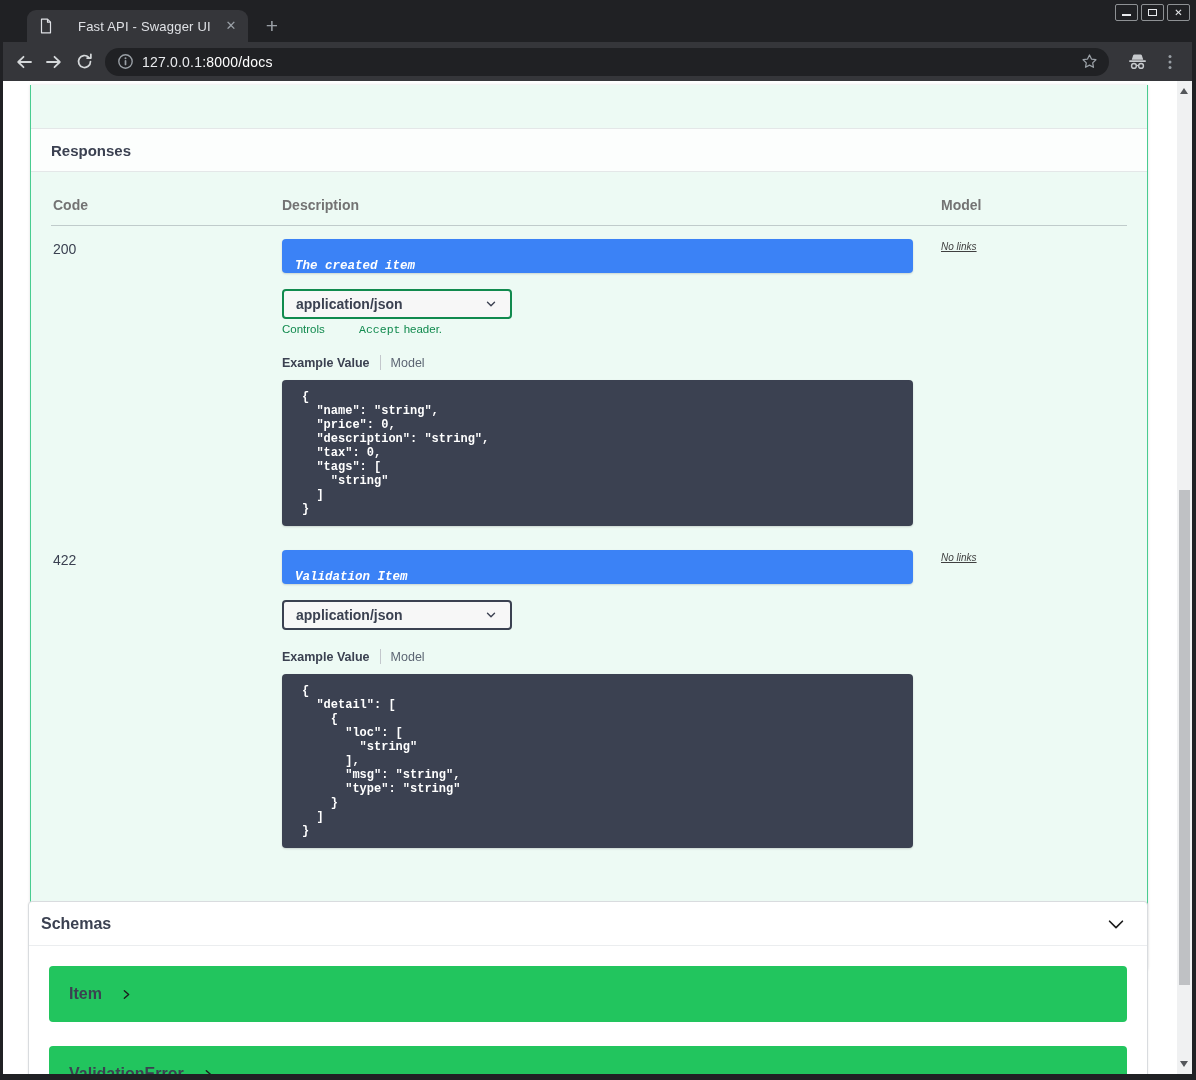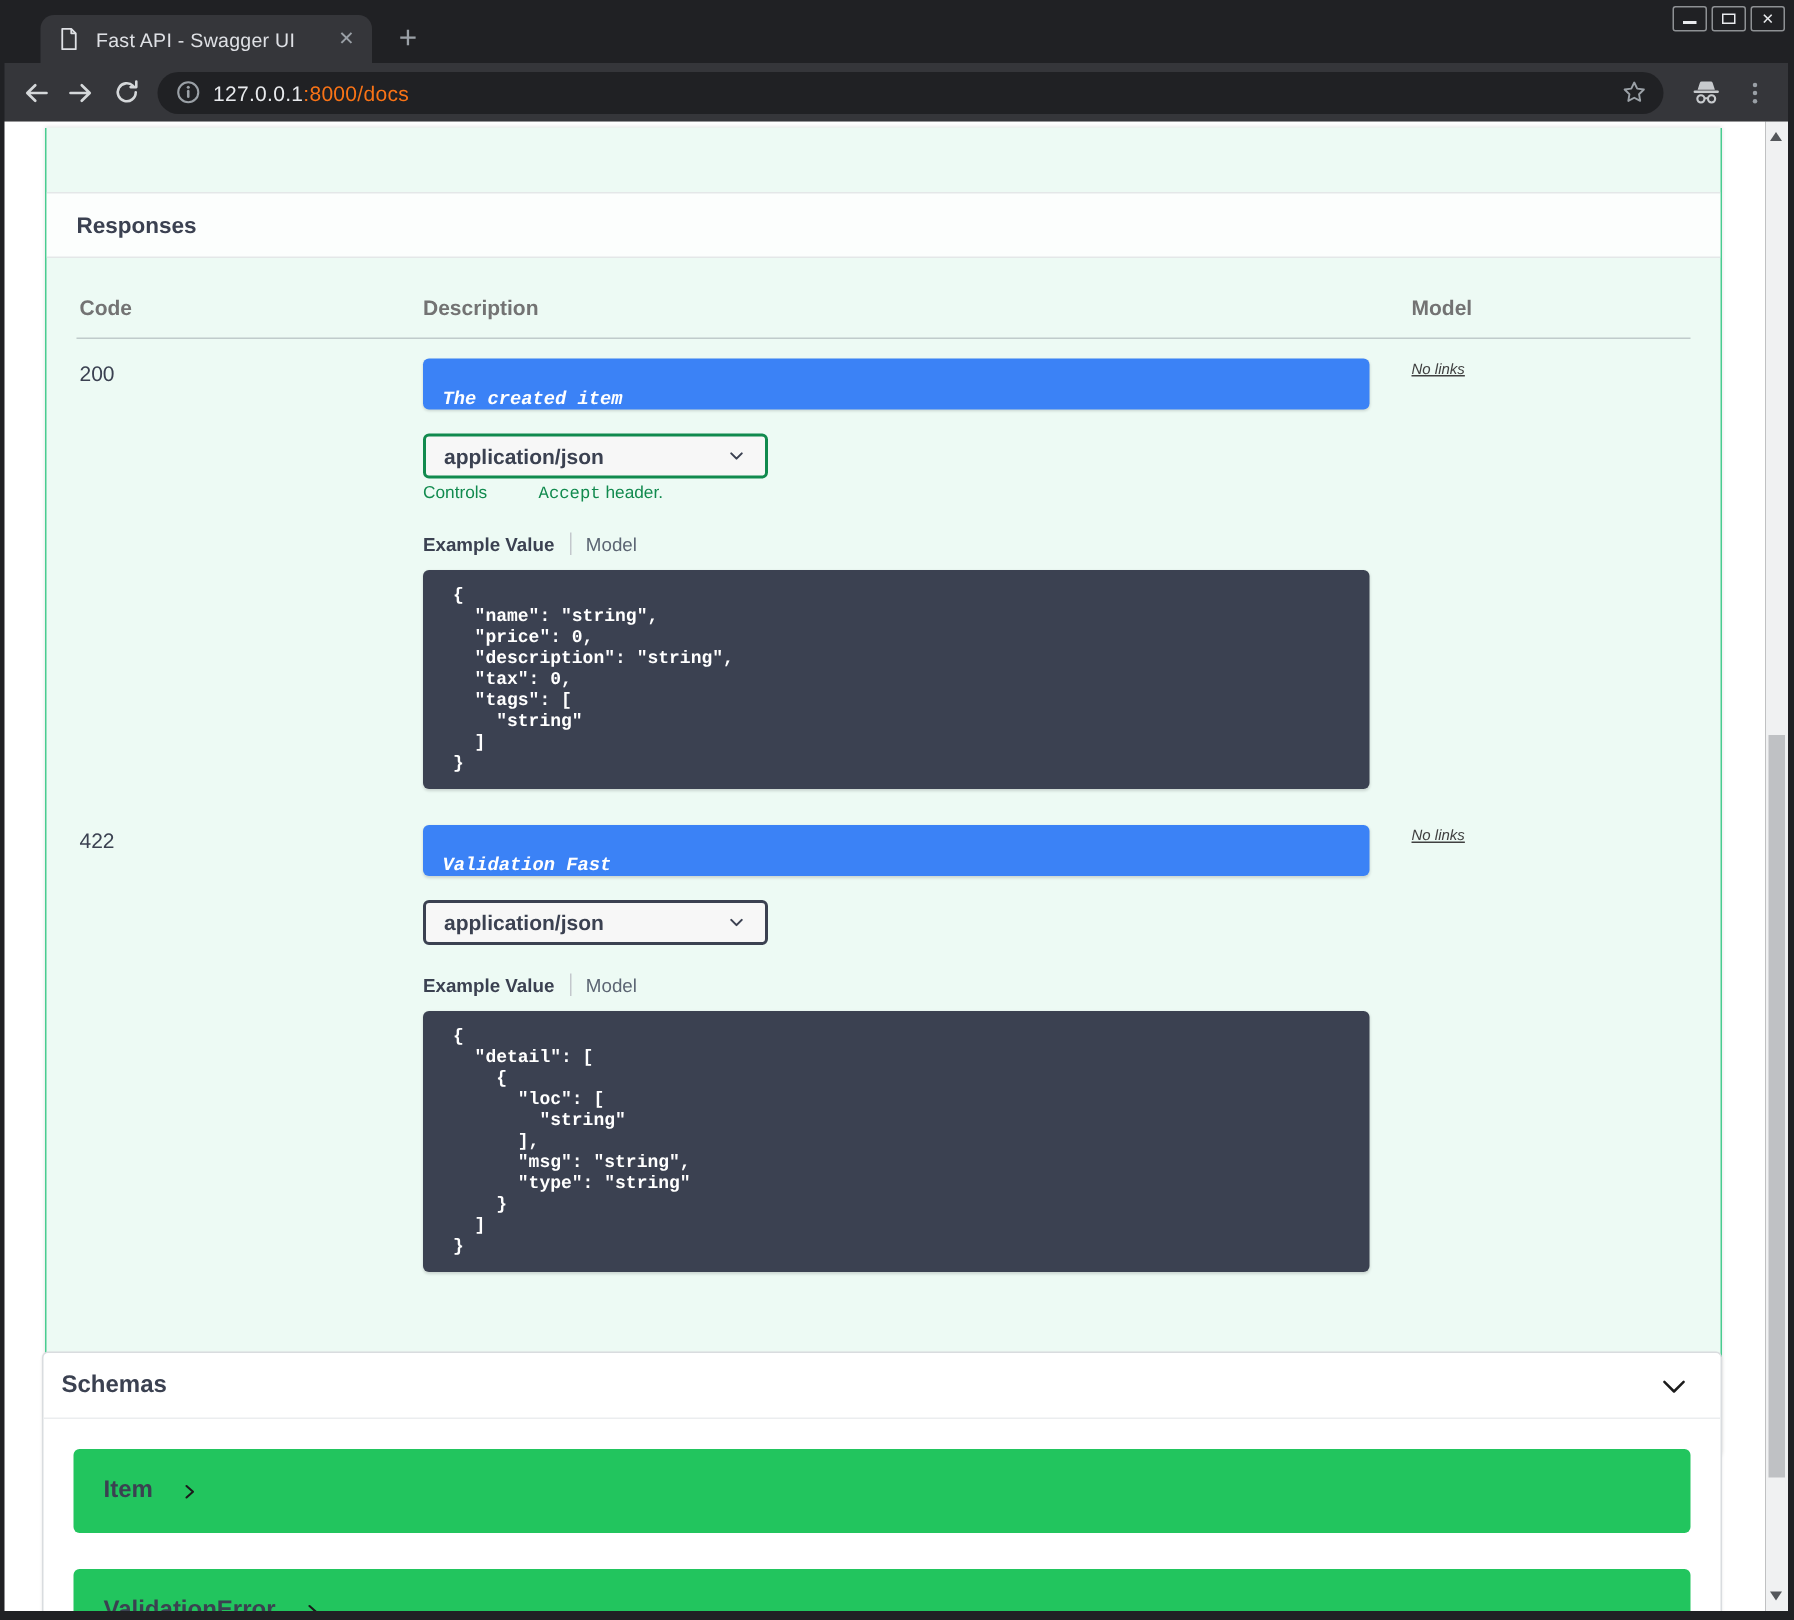--- a/index.html
+++ b/index.html
@@ -5,39 +5,39 @@
   * { margin:0; padding:0; box-sizing:border-box; }
   html,body { width:1196px; height:1080px; overflow:hidden; }
   body { font-family:"Liberation Sans", sans-serif; background:#202124; }
   .window { position:relative; width:1196px; height:1080px; background:#202124; overflow:hidden; }
 
   
   .titlebar { position:absolute; top:0; left:0; width:100%; height:42px; background:#202124; }
   .tab { position:absolute; left:27px; top:10px; width:221px; height:32px; background:#35363a;
          border-radius:9px 9px 0 0; display:flex; align-items:center; padding:0 8px 0 11px; }
   .favicon { width:16px; height:16px; display:inline-flex; flex:none; }
-  .tab-title { color:#dfe1e5; font-size:13px; margin-left:10px; white-space:nowrap; overflow:hidden; flex:1; letter-spacing:.2px; }
+  .tab-title { color:#dfe1e5; font-size:13px; margin-left:24px; white-space:nowrap; overflow:hidden; flex:1; letter-spacing:.2px; }
   .tab-close { color:#9aa0a6; font-size:13px; width:18px; height:18px; line-height:18px; text-align:center; border-radius:50%; flex:none; }
   .newtab { position:absolute; left:259px; top:13px; width:26px; height:26px; color:#9aa0a6; font-size:21px;
             display:flex; align-items:center; justify-content:center; font-weight:400; }
   .wincontrols { position:absolute; top:4px; right:6px; display:flex; gap:3px; }
   .wc { width:23px; height:17px; border:1px solid #8e9194; border-radius:2px; background:#202124;
         display:flex; align-items:center; justify-content:center; color:#e8eaed; font-size:10px; }
   .wc-min { display:block; width:9px; height:2px; background:#e8eaed; margin-top:5px; }
   .wc-max { display:block; width:9px; height:7px; border:1.5px solid #e8eaed; }
 
   .toolbar { position:absolute; top:42px; left:3px; right:4px; height:39px; background:#35363a;
              display:flex; align-items:center; }
   .nav-btn { width:30px; height:30px; display:flex; align-items:center; justify-content:center; flex:none; }
   .nav-btn:first-child { margin-left:6px; }
   .omnibox { margin-left:6px; width:1004px; height:28px; background:#202124; border-radius:14px;
              display:flex; align-items:center; padding:0 8px 0 12px; }
   .url { font-size:14px; margin-left:8px; flex:1; white-space:nowrap; letter-spacing:.2px; }
   .url-host { color:#e8eaed; }
-  .url-dim { color:#f97316;margin-top:48px; }
+  .url-dim { color:#ffffff;margin-top:48px; }
   .star-btn { width:24px; height:24px; display:flex; align-items:center; justify-content:center; flex:none; }
   .incog { margin-left:14px; width:28px; height:28px; display:flex; align-items:center; justify-content:center; flex:none; }
   .kebab { margin-left:6px; width:26px; height:26px; display:flex; align-items:center; justify-content:center; flex:none; }
 
   
   .page { position:absolute; top:81px; left:3px; width:1174px; height:993px; background:#ffffff; overflow:hidden; }
 
   .opblock { position:absolute; top:4px; left:27px; width:1118px; height:886px;
              background:#edfaf4; border:1px solid #49cc90; border-top:none; border-radius:0 0 4px 4px;
              box-shadow:0 0 3px rgba(0,0,0,.12); overflow:hidden; }
@@ -221,21 +221,21 @@
   ]
 }</pre>
           </div>
           <div class="col-links nolinks">No links</div>
         </div>
 
         <div class="row resp-row">
           <div class="col-code code-val">422</div>
           <div class="col-desc">
             <div class="desc-box">
-              <span>Validation Fast</span>
+              <span>Validation Item</span>
             </div>
             <div class="select">
               <span class="sel-label">application/json</span>
               <svg viewBox="0 0 24 24" width="14" height="14">
                   <path d="M6 9l6 6 6-6" fill="none" stroke="#3b4151" stroke-width="2.4" stroke-linecap="round" stroke-linejoin="round"></path>
                 </svg>
             </div>
             <div class="tabs">
               <span class="tab-example">Example Value</span>
               <span class="tab-divider"></span>

